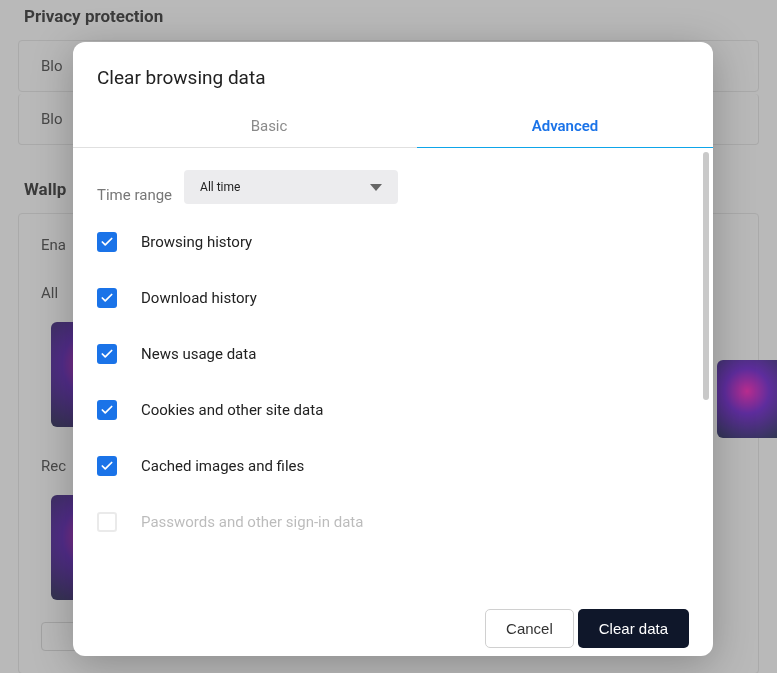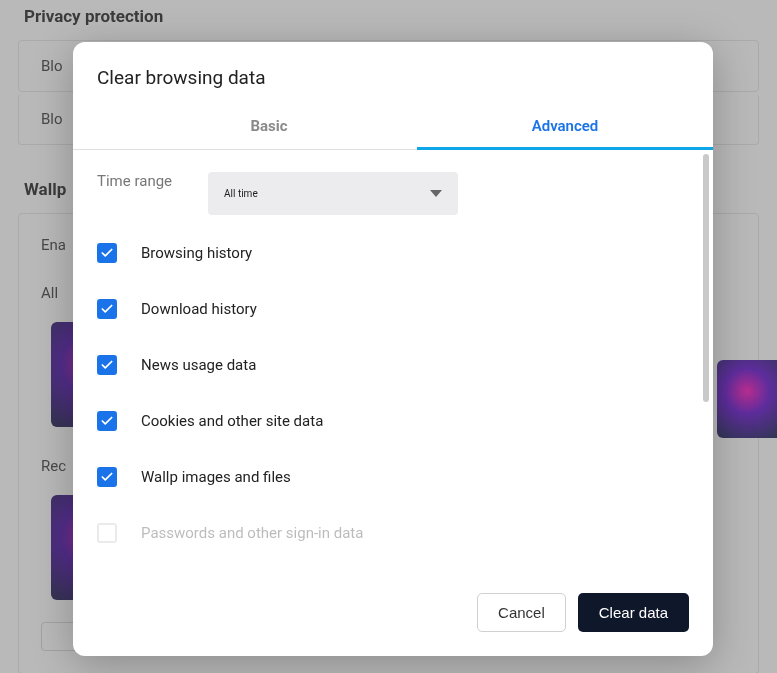--- a/index.html
+++ b/index.html
@@ -41,56 +41,56 @@
       position: absolute; left: 73px; top: 42px; width: 640px; height: 614px;
       background: #fff; border-radius: 12px; box-shadow: 0 8px 40px rgba(0,0,0,0.25);
       display: flex; flex-direction: column;
     }
     .dlg-title { font-size: 19px; color: #222; padding: 24px 24px 18px; }
     .tabs { display: flex; border-bottom: 1px solid #e0e0e0; }
     .tab {
       flex: 1; text-align: center; padding: 10px 0 12px;
       font-size: 15px; cursor: pointer;
     }
-    .tab.inactive { color: #8a8a8a; font-weight: 700; margin-left: 48px; }
+    .tab.inactive { color: #8a8a8a; font-weight: 400; margin-left: 48px; }
     .tab.active {
-      color: #1a73e8; font-weight: 600; border-bottom: 3px solid #0ea5e9;
+      color: #1a73e8; font-weight: 600; border-bottom: 1px solid #0ea5e9;
       margin-bottom: -1px;
     }
     .dlg-body {
       flex: 1; overflow: hidden; position: relative; padding: 22px 24px 0 24px;
     }
     .scroll-ind {
       position: absolute; right: 4px; top: 4px; width: 6px; height: 248px;
       background: #c9c9c9; border-radius: 3px;
     }
-    .timerange { display: flex; align-items: flex-start; gap: 36px; margin-bottom: 28px; }
+    .timerange { display: flex; align-items: flex-end; gap: 12px; margin-bottom: 28px; }
     .timerange-label { color: #777; font-size: 15px; }
     .timerange-select {
-      background: #ececee; border-radius: 4px; padding: 16px 16px;
-      width: 250px; display: flex; justify-content: space-between; align-items: center;
-      font-size: 10px; color: #222; cursor: pointer;
+      background: #ececee; border-radius: 4px; padding: 10px 16px;
+      width: 214px; display: flex; justify-content: space-between; align-items: center;
+      font-size: 12px; color: #222; cursor: pointer;
     }
     .caret-down {
       width: 0; height: 0; border-left: 6px solid transparent;
       border-right: 6px solid transparent; border-top: 7px solid #666;
     }
     .checklist { display: flex; flex-direction: column; gap: 36px; margin-top: 26px; }
     .check-item { display: flex; align-items: center; gap: 24px; }
     .cbx {
       width: 20px; height: 20px; border-radius: 3px; flex-shrink: 0;
       display: flex; align-items: center; justify-content: center; cursor: pointer;
     }
     .cbx.checked { background: #1a73e8; }
     .cbx.unchecked { border: 2px solid #bbb; background: #fff; }
     .cbx svg { width: 14px; height: 14px; }
     .check-label { font-size: 15px; color: #222; }
     .check-item.cut { opacity: 0.3; }
     .dlg-footer {
-      padding: 16px 24px 24px; display: flex; justify-content: flex-end; gap: 12px;
+      padding: 16px 24px 8px; display: flex; justify-content: flex-end; gap: 4px;
     }
     .btn {
       padding: 10px 20px; border-radius: 5px; font-size: 15px; cursor: pointer;
       border: 1px solid transparent;
     }
     .btn-secondary { border-color: #d0d0d0; color: #333; background: #fff; }
     .btn-primary { background: #0f172a; color: #fff; }
   </style>
 </head>
 <body>
@@ -179,21 +179,21 @@
         </div>
         <span class="check-label">Cookies and other site data</span>
       </div>
 
       <div class="check-item">
         <div class="cbx checked">
           <svg viewBox="0 0 24 24">
               <path d="M4 12l5 5L20 6" stroke="#fff" stroke-width="3" fill="none" stroke-linecap="round" stroke-linejoin="round"></path>
             </svg>
         </div>
-        <span class="check-label">Wallp images and files</span>
+        <span class="check-label">Cached images and files</span>
       </div>
 
       <div class="check-item cut">
         <div class="cbx unchecked"></div>
         <span class="check-label">Passwords and other sign-in data</span>
       </div>
 
     </div>
   </div>
 

